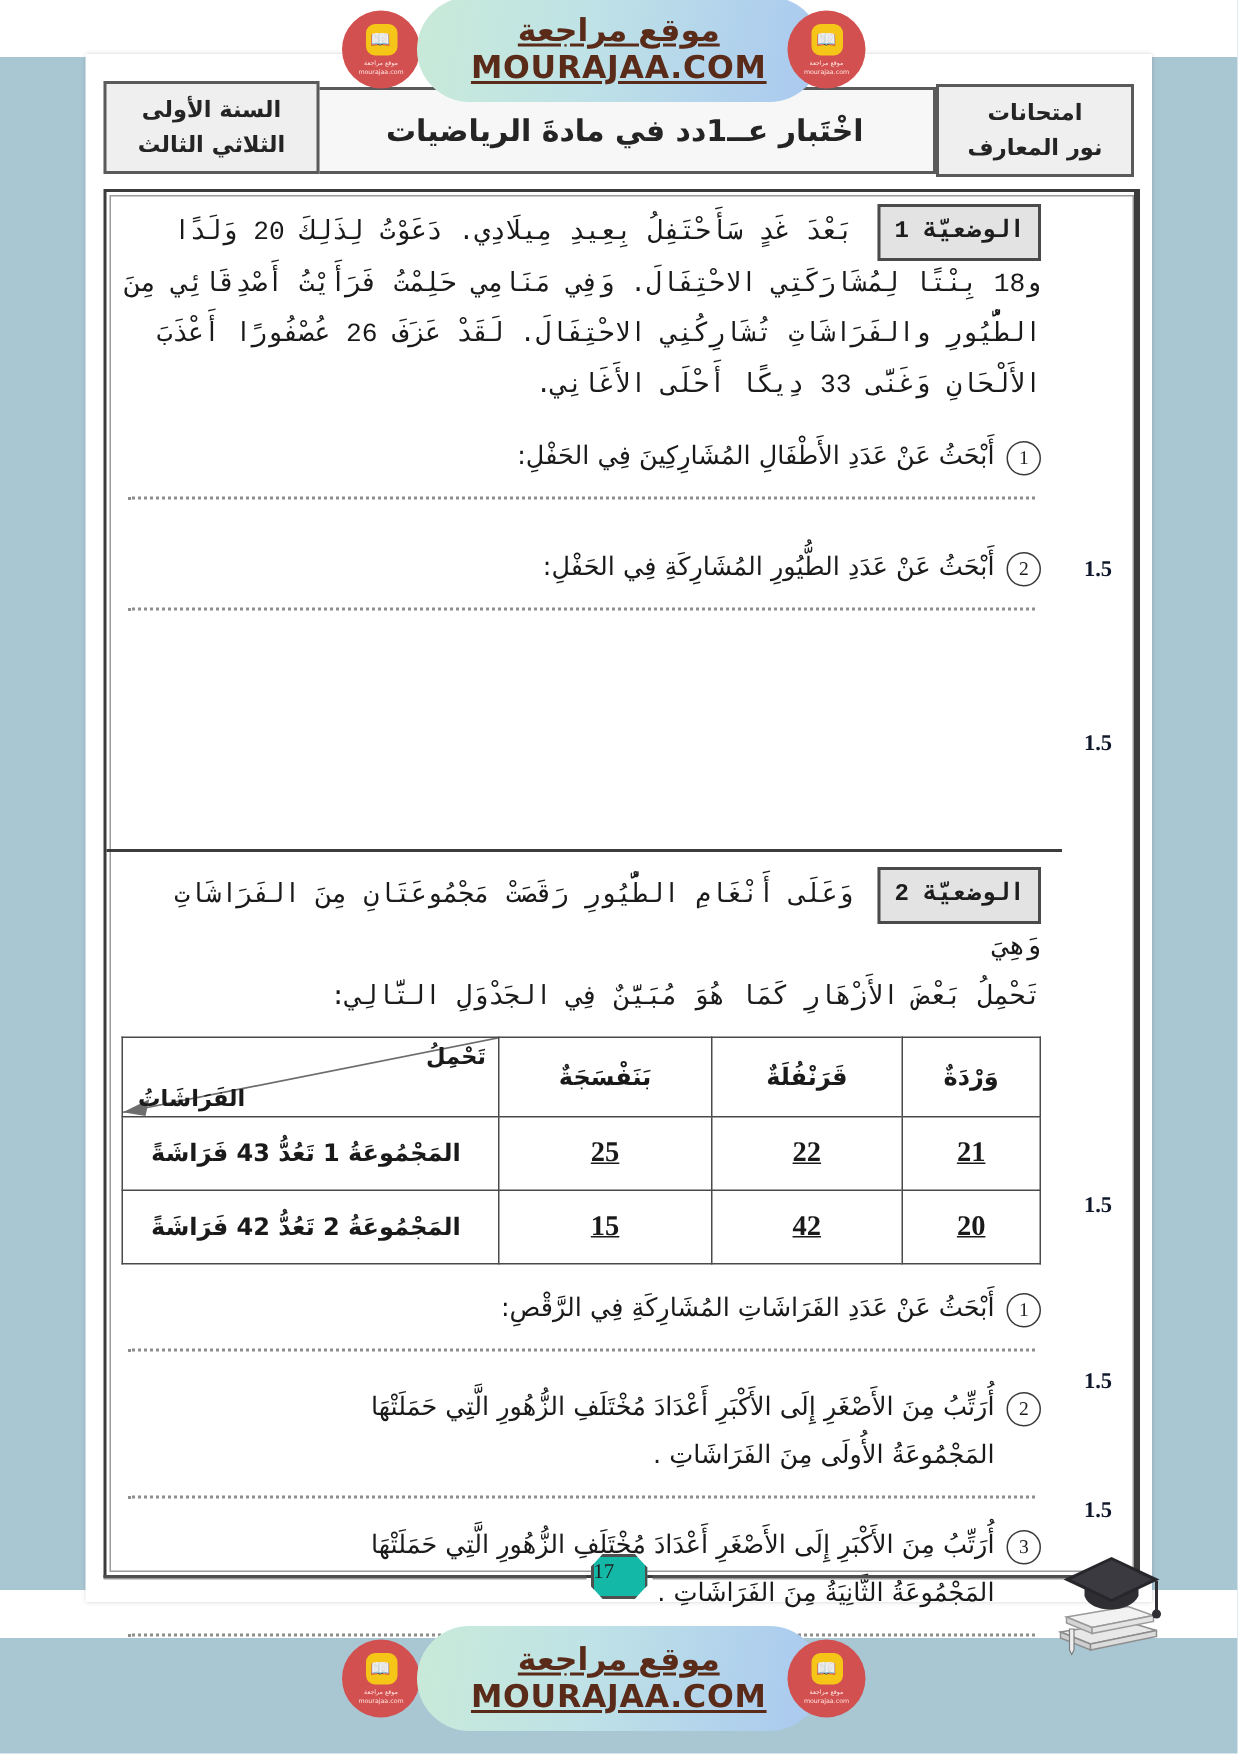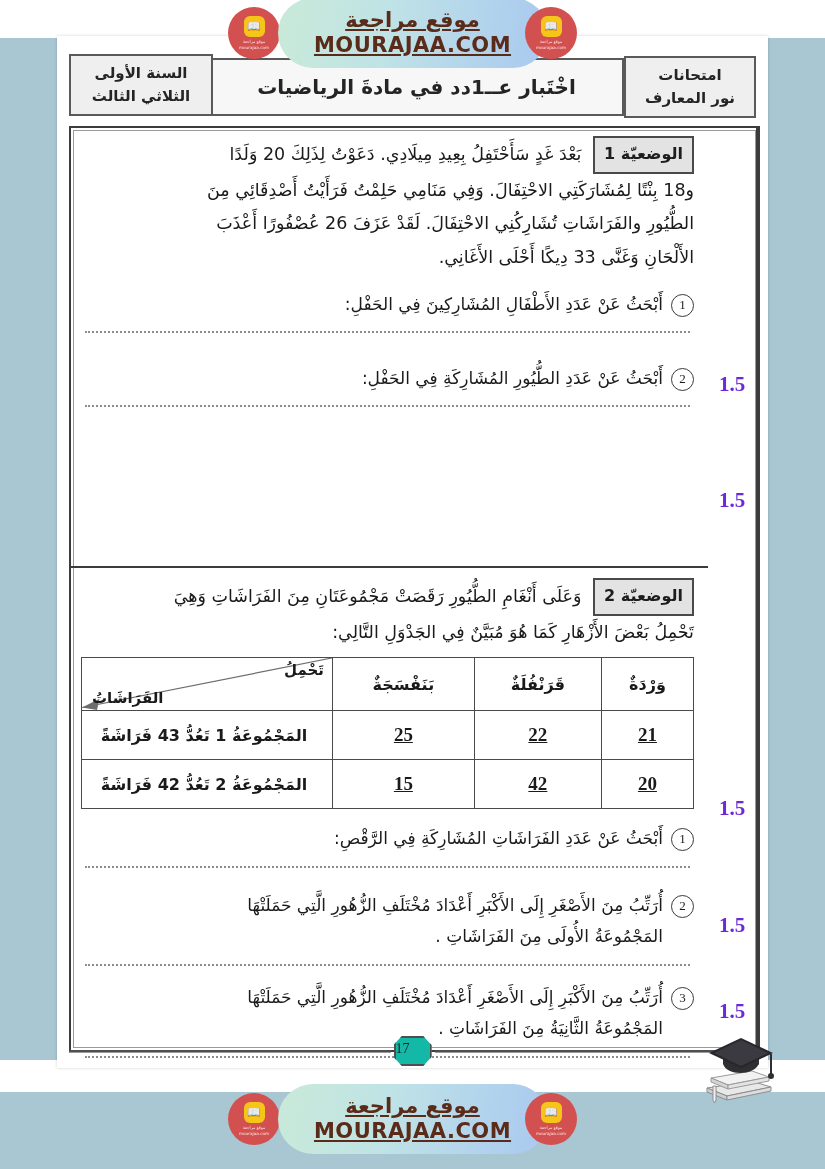--- a/index.html
+++ b/index.html
@@ -172,22 +172,22 @@
   .marks-col {
     width: 48px;
     border-right: 2px solid #3c3c3c;
     position: relative;
     flex: 0 0 48px;
   }
   .mark {
     position: absolute;
     left: 0; width: 48px;
     text-align: center;
-    font-size: 21px;
-    color: #6d28d9;
+    font-size: 15px;
+    color: #0f172a;
     font-family: "Liberation Serif", "DejaVu Serif", serif;
     font-weight: bold;
     direction: ltr;
   }
 
   
   .situation {
     position: absolute;
     right: 0; left: 0;
     padding: 0 14px 0 10px;
@@ -214,22 +214,23 @@
   .body-text {
     font-size: 17.5px;
     line-height: 1.92;
     color: #1a1a1a;
     text-align: justify;
     text-align-last: center;
     direction: rtl;
     font-family: "DejaVu Sans", "Liberation Sans", sans-serif;
   }
   .sit-intro {
-    text-align: center;
+    text-align: right;
     text-align-last: right;
+    font-family: Liberation Mono, monospace;
   }
 
   
   .question {
     display: flex;
     flex-direction: row;
     align-items: flex-start;
     gap: 8px;
     direction: rtl;
     margin-top: 4px;

